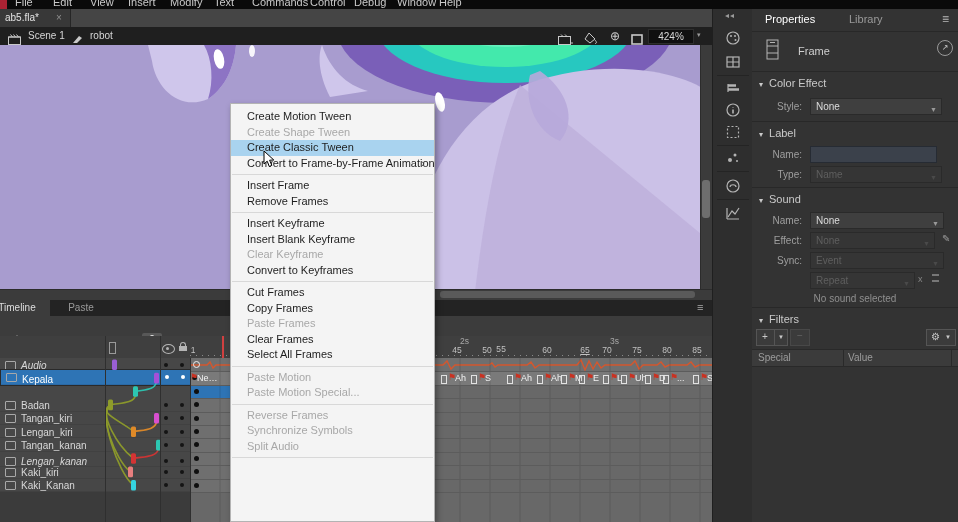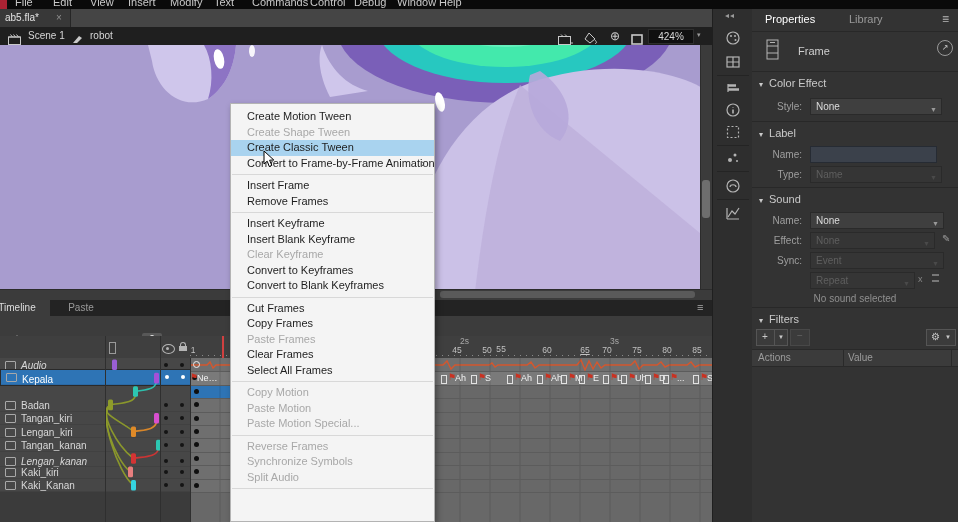--- a/index.html
+++ b/index.html
@@ -484,29 +484,27 @@
       <div class="mi hi">Create Classic Tween</div>
       <div class="mi">Convert to Frame-by-Frame Animation<span class="sub">›</span></div>
       <div class="csep"></div>
       <div class="mi">Insert Frame</div>
       <div class="mi">Remove Frames</div>
       <div class="csep"></div>
       <div class="mi">Insert Keyframe</div>
       <div class="mi">Insert Blank Keyframe</div>
       <div class="mi dis">Clear Keyframe</div>
       <div class="mi">Convert to Keyframes</div>
-      <div class="mi">Convert to Blank Keyframes</div>
       <div class="csep"></div>
       <div class="mi">Cut Frames</div>
       <div class="mi">Copy Frames</div>
       <div class="mi dis">Paste Frames</div>
       <div class="mi">Clear Frames</div>
       <div class="mi">Select All Frames</div>
       <div class="csep"></div>
-      <div class="mi dis">Copy Motion</div>
       <div class="mi dis">Paste Motion</div>
       <div class="mi dis">Paste Motion Special...</div>
       <div class="csep"></div>
       <div class="mi dis">Reverse Frames</div>
       <div class="mi dis">Synchronize Symbols</div>
       <div class="mi dis">Split Audio</div>
       <div class="csep"></div>
     </div>
 
   <svg id="cursor" class="abs" width="13" height="19" viewBox="0 0 13 19">
@@ -639,19 +637,19 @@
       <span style="position:absolute;left:21px;top:4px;font-size:6px">▼</span>
     </div>
     <div class="fbtn dim abs" style="left:38px;top:320px;width:18px;text-align:center">
       <span>−</span>
     </div>
     <div class="fbtn abs" style="left:174px;top:320px;width:28px">
       <span style="position:absolute;left:4px;top:1px;font-size:10px">⚙</span>
       <span style="position:absolute;left:18px;top:4px;font-size:6px">▼</span>
     </div>
     <div class="thead abs">
-      <span class="thtxt" style="left:6px">Actions</span>
+      <span class="thtxt" style="left:6px">Special</span>
       <span class="thtxt" style="left:96px">Value</span>
       <span class="tvline" style="left:91px"></span>
       <span class="tvline" style="left:199px"></span>
     </div>
   </div>
 </div>
 
 </body></html>

